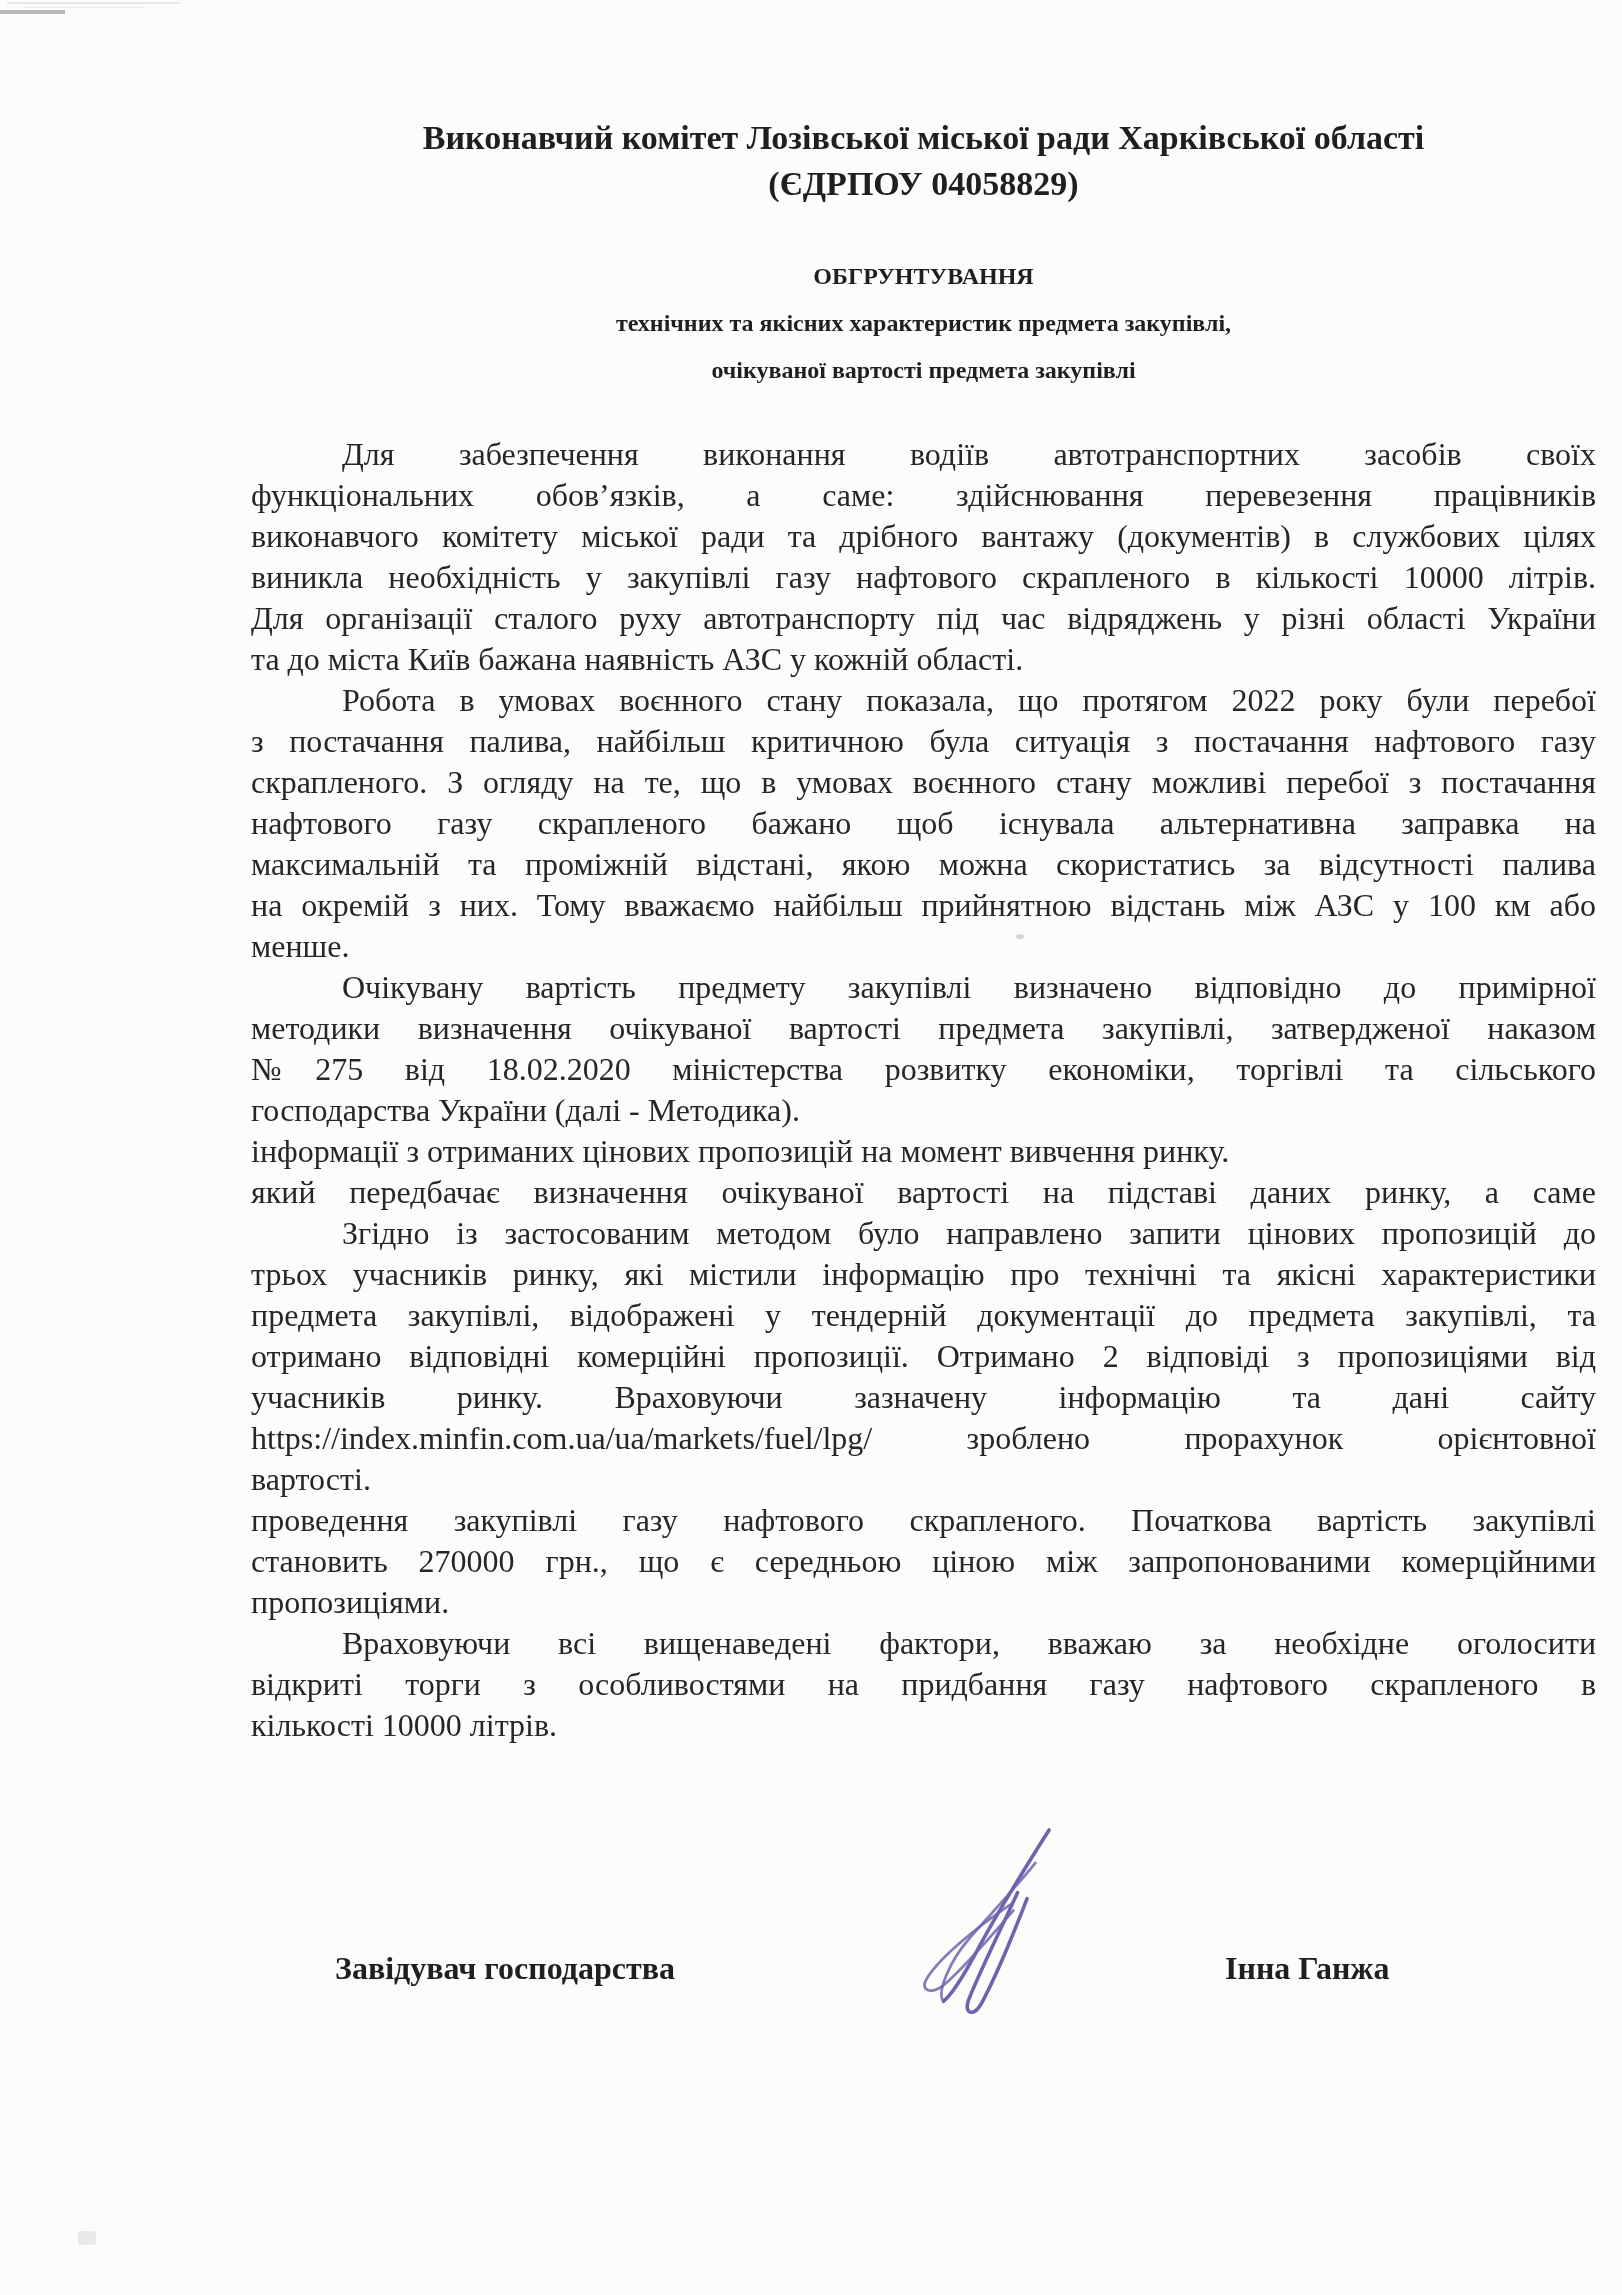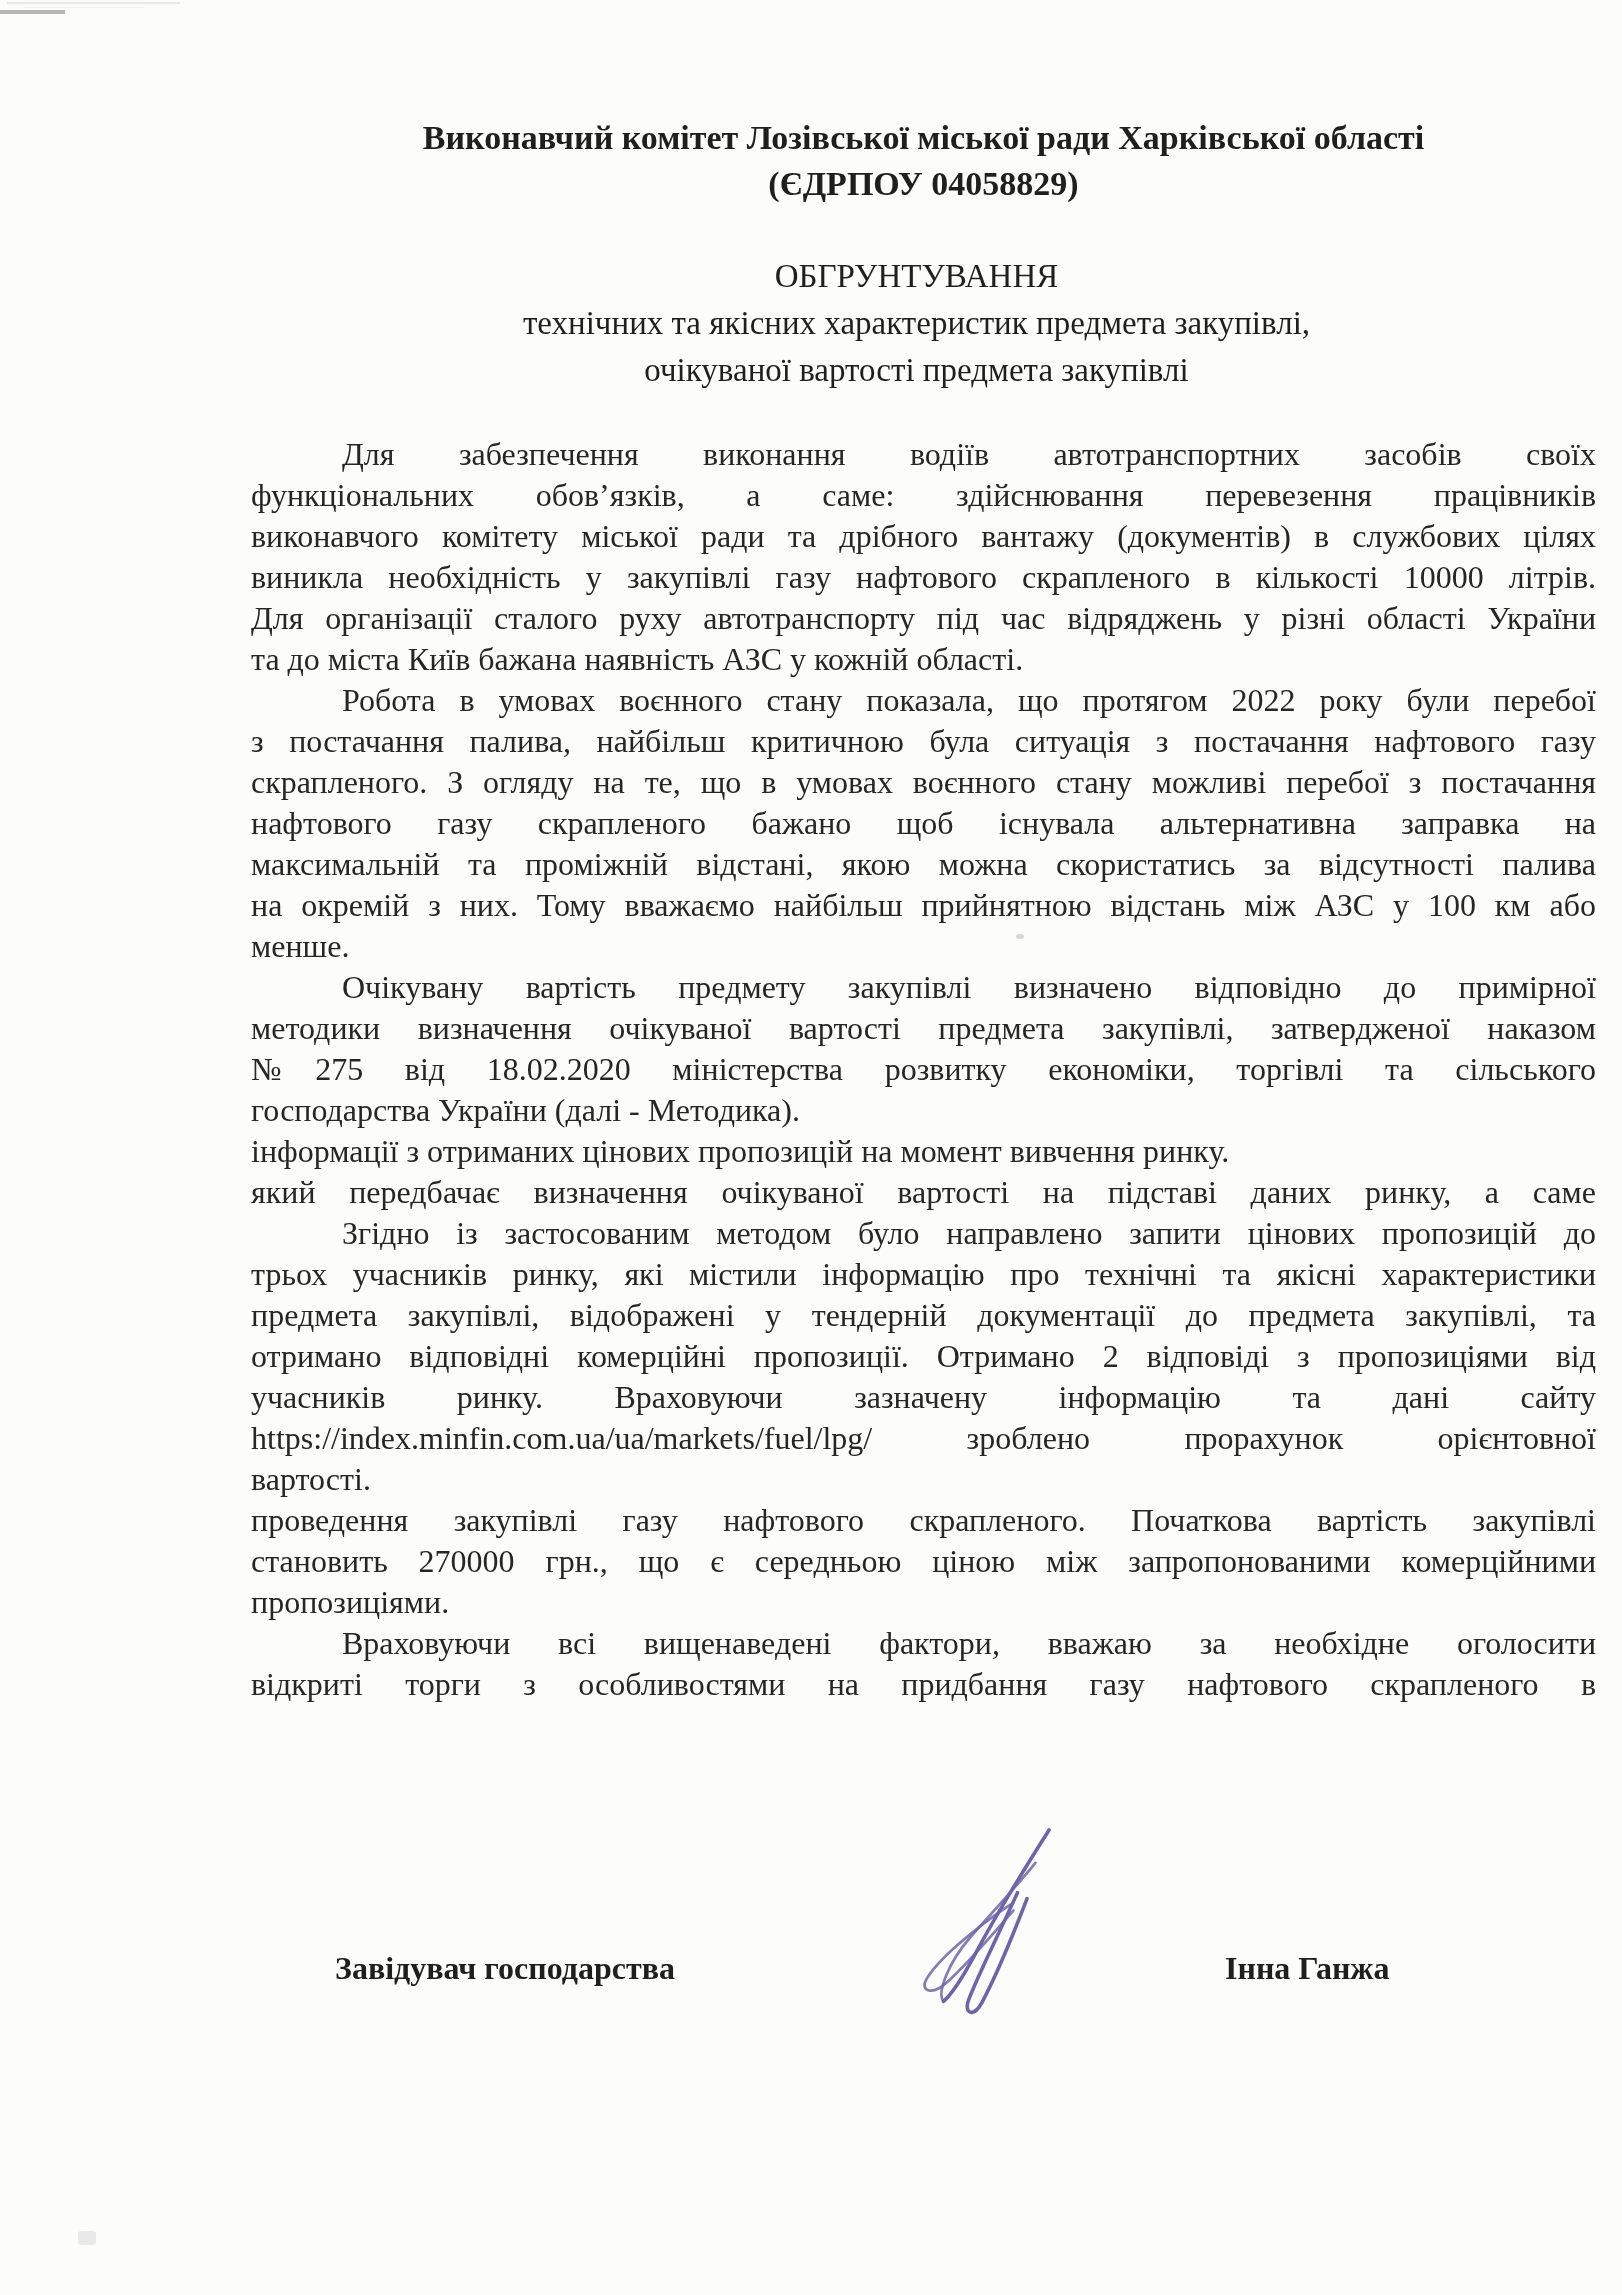--- a/index.html
+++ b/index.html
@@ -17,23 +17,23 @@
   .scan-line-c { position:absolute; left:24px; top:6.6px; width:120px; height:1.8px; background:#efefef; }
   .scan-dot-mid { position:absolute; left:1016px; top:934px; width:8.4px; height:4.8px; background:#d6d6d6; border-radius:50%; }
   .scan-dot-bl { position:absolute; left:78px; top:2231px; width:18px; height:14.3px; background:#e9e9e9; border-radius:3px; }
 
   .org-header {
     position:absolute; top:115px; left:251px; width:1345px;
     text-align:center; font-weight:bold;
     font-size:34px; line-height:46px; color:#1f1f1f;
   }
   .doc-title {
-    position:absolute; top:253px; left:244px; width:1345px;
-    text-align:center; font-weight:normal;
-    font-size:33px; line-height:47px; color:#1f1f1f;
+    position:absolute; top:253px; left:251px; width:1345px;
+    text-align:center; font-weight:bold;
+    font-size:24px; line-height:47px; color:#1f1f1f;
   }
   .doc-body {
     position:absolute; top:434px; left:251px; width:1345px;
     font-size:32px; line-height:41px; color:#262626;
   }
   .para { margin:0; }
   .line { text-align:justify; text-align-last:justify; height:41px; white-space:nowrap; }
   .line.last { text-align-last:left; }
   .line.first { text-indent:91px; }
 
@@ -107,20 +107,21 @@
         <div class="line last">вартості.</div>
       </div>
       <div class="para">
         <div class="line">проведення закупівлі газу нафтового скрапленого. Початкова вартість закупівлі</div>
         <div class="line">становить 270000 грн., що є середньою ціною між запропонованими комерційними</div>
         <div class="line last">пропозиціями.</div>
       </div>
       <div class="para">
         <div class="line first">Враховуючи всі вищенаведені фактори, вважаю за необхідне оголосити</div>
         <div class="line">відкриті торги з особливостями на придбання газу нафтового скрапленого в</div>
+        <div class="line last">кількості 10000 літрів.</div>
       </div>
     </div>
 
   <svg class="signature-svg" viewBox="0 0 320 330" xmlns="http://www.w3.org/2000/svg">
     <path d="M 285 15 C 250 70 200 150 160 225 C 140 262 120 292 108 302" stroke="#6e64ae"></path>
     <path d="M 108 302 C 96 288 118 235 152 196 C 186 157 232 108 262 70" class="thin" stroke="#6e64ae"></path>
     <path d="M 220 140 C 160 180 95 235 78 268 C 70 285 90 292 112 272 C 150 238 190 190 225 150" class="thin" stroke="#6e64ae"></path>
     <path d="M 232 120 C 205 180 165 260 150 300 C 142 322 158 330 172 305 C 195 262 225 190 248 130" stroke="#6e64ae"></path>
   </svg>
 

